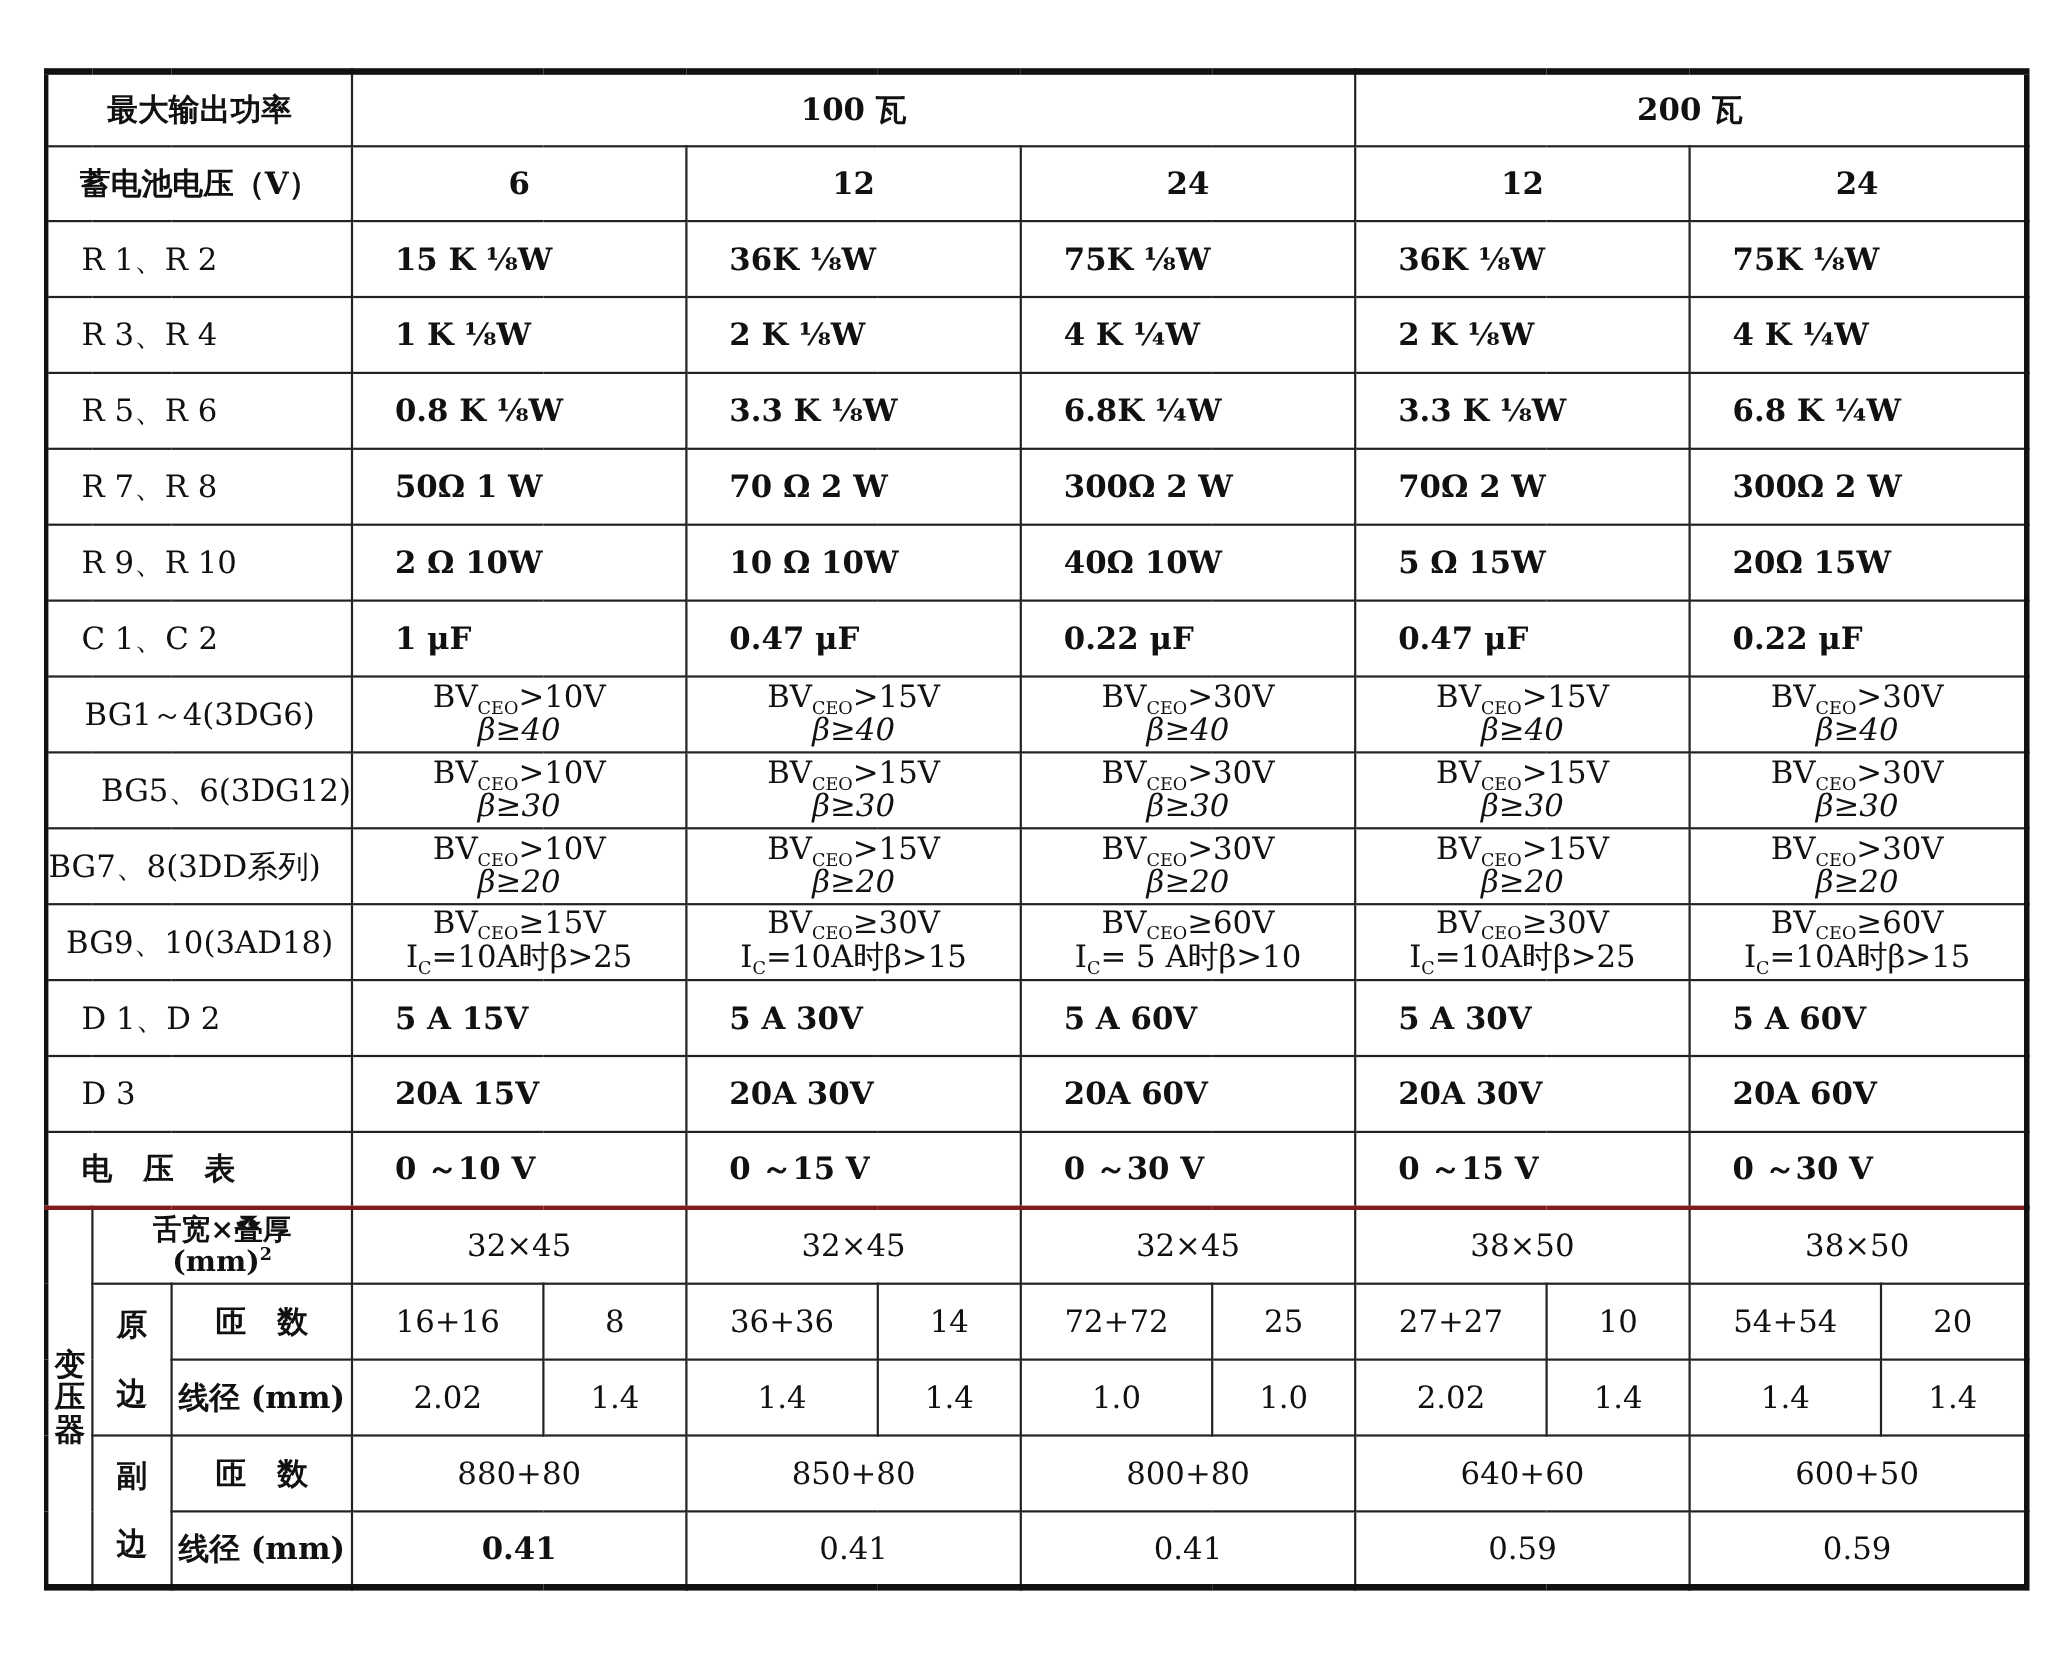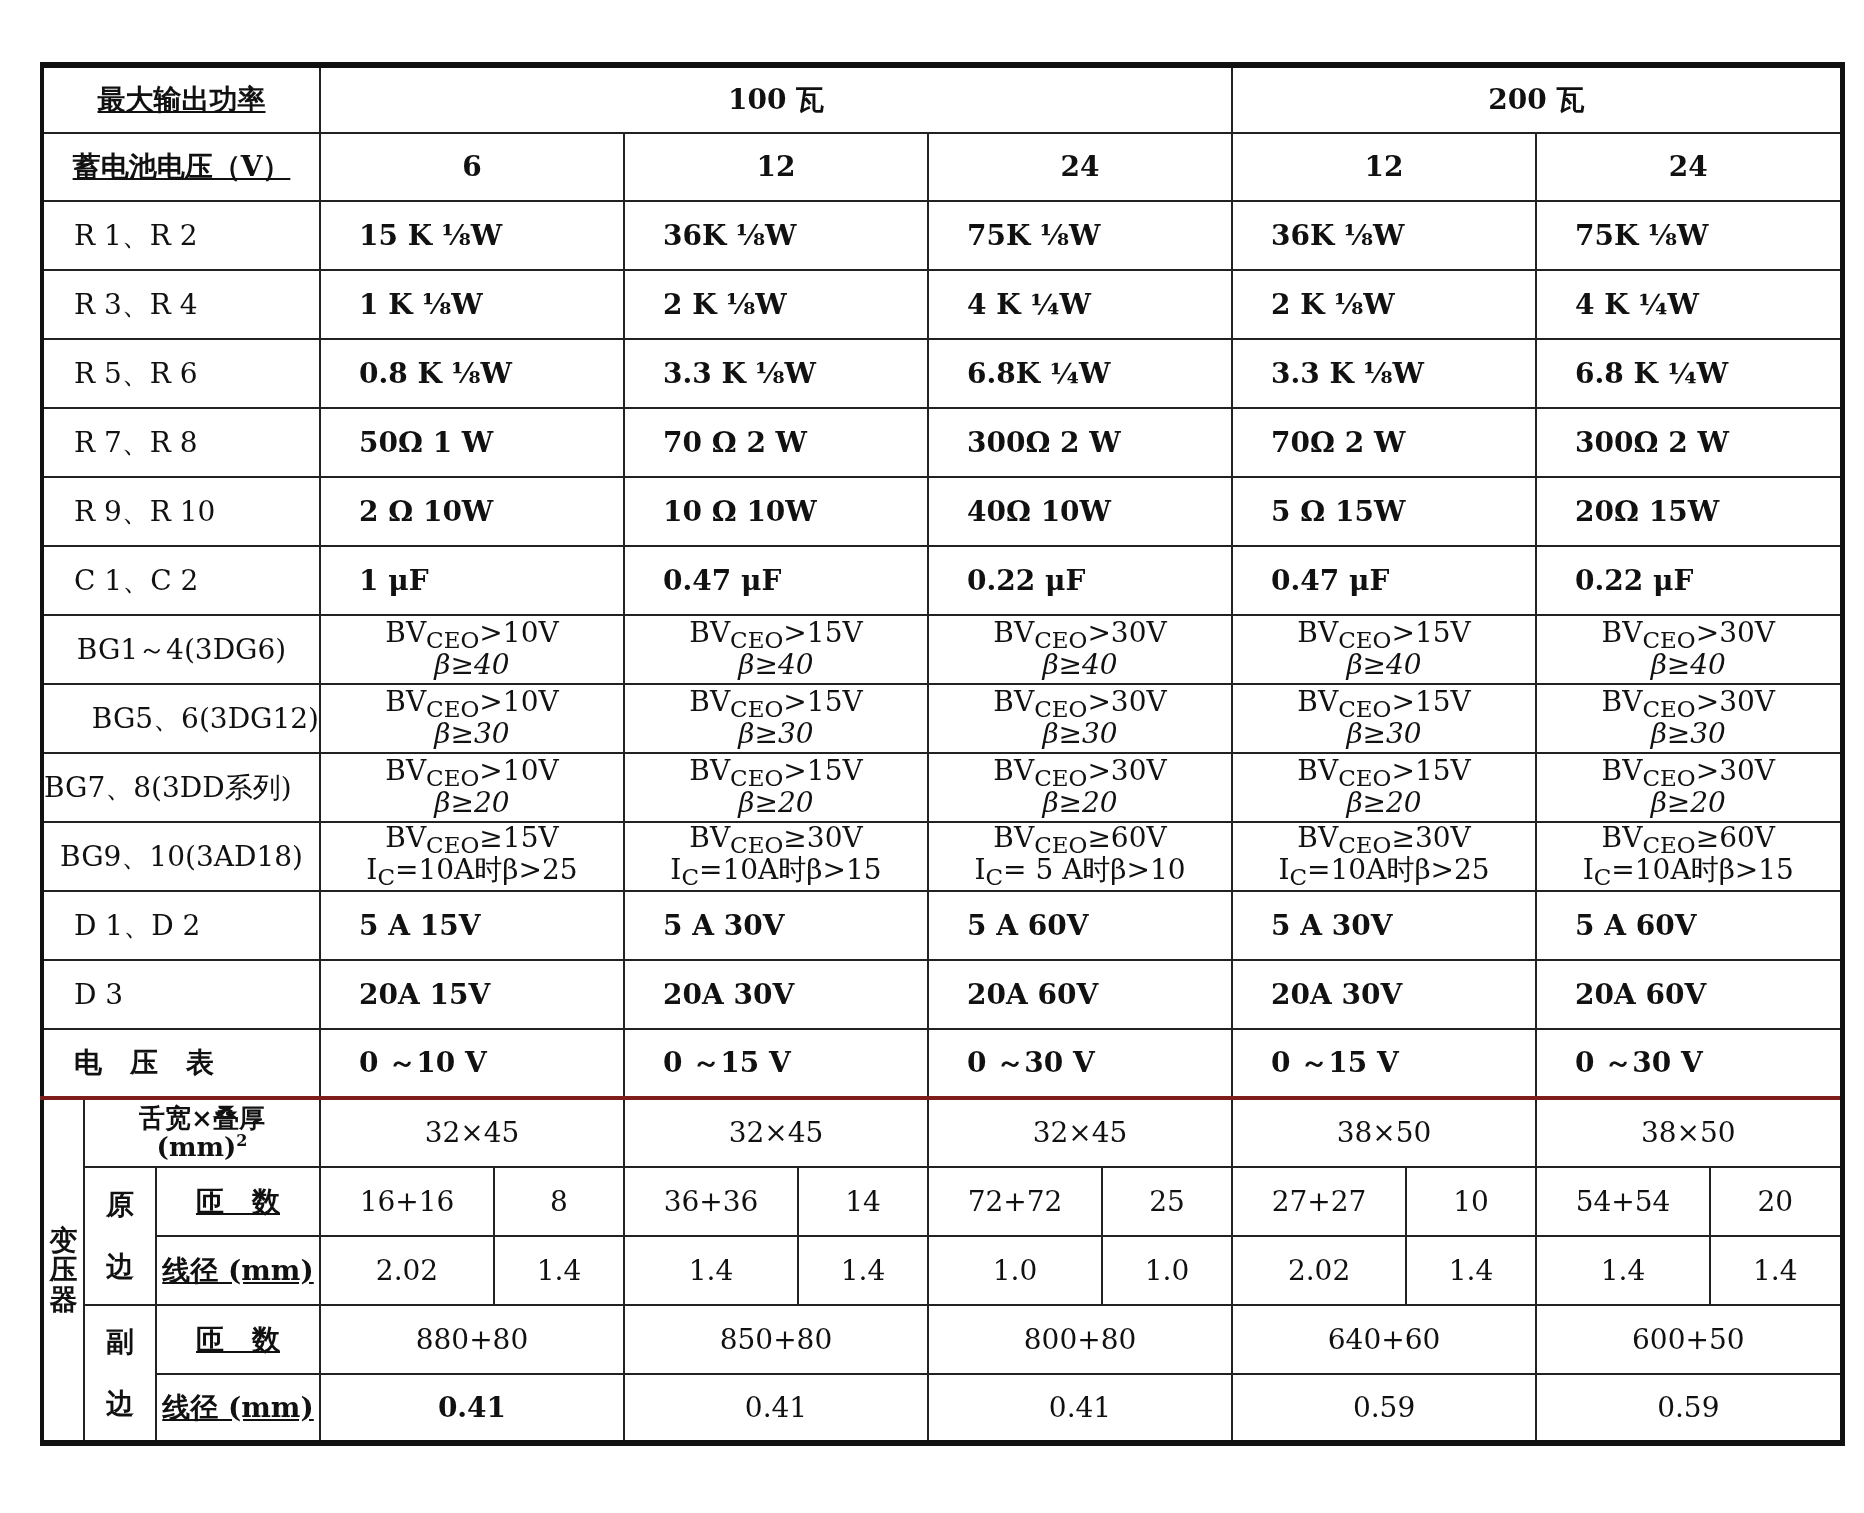--- a/index.html
+++ b/index.html
@@ -5,28 +5,28 @@
     html, body { margin: 0; padding: 0; background: #ffffff; }
     body { width: 1864px; height: 1513px; position: relative; overflow: hidden;
            font-family: "DejaVu Serif", "Liberation Serif", serif; color: #111; }
     .sheet { position: absolute; left: 40px; top: 62px; width: 1800px; }
     table.spec { border-collapse: collapse; width: 1800px; table-layout: fixed;
                  border-top: 6px solid #111; border-bottom: 6px solid #111;
                  border-left: 4px solid #111; border-right: 5px solid #111; }
     table.spec td { border: 2px solid #222; text-align: center; vertical-align: middle;
                     font-size: 28px; padding: 0; line-height: 1.05; }
     table.spec td.lbl { text-align: left; padding-left: 30px; }
-    table.spec td.lbl-c { text-align: center; font-weight: bold; text-decoration: underline; }
+    table.spec td.lbl-c { text-align: center; font-weight: bold; }
     table.spec td.hdr { font-weight: bold; }
     table.spec td.val-l { text-align: left; padding-left: 38px; font-weight: bold; margin-left: 12px; }
     .r-hdr { height: 68px; }
     .r-std { height: 69px; }
     .r-bg  { height: 69px; }
     .vert { font-weight: bold; font-size: 30px; line-height: 2.5; }
-    .sub { font-size: 23px; vertical-align: -6px; }
+    .sub { font-size: 16px; vertical-align: -6px; }
     .sup { font-size: 16px; vertical-align: 10px; }
     .line2 { display: block; }
   </style>
 </head>
 <body>
 
 <div class="sheet">
 <table class="spec">
   <colgroup>
     <col style="width:42px">

